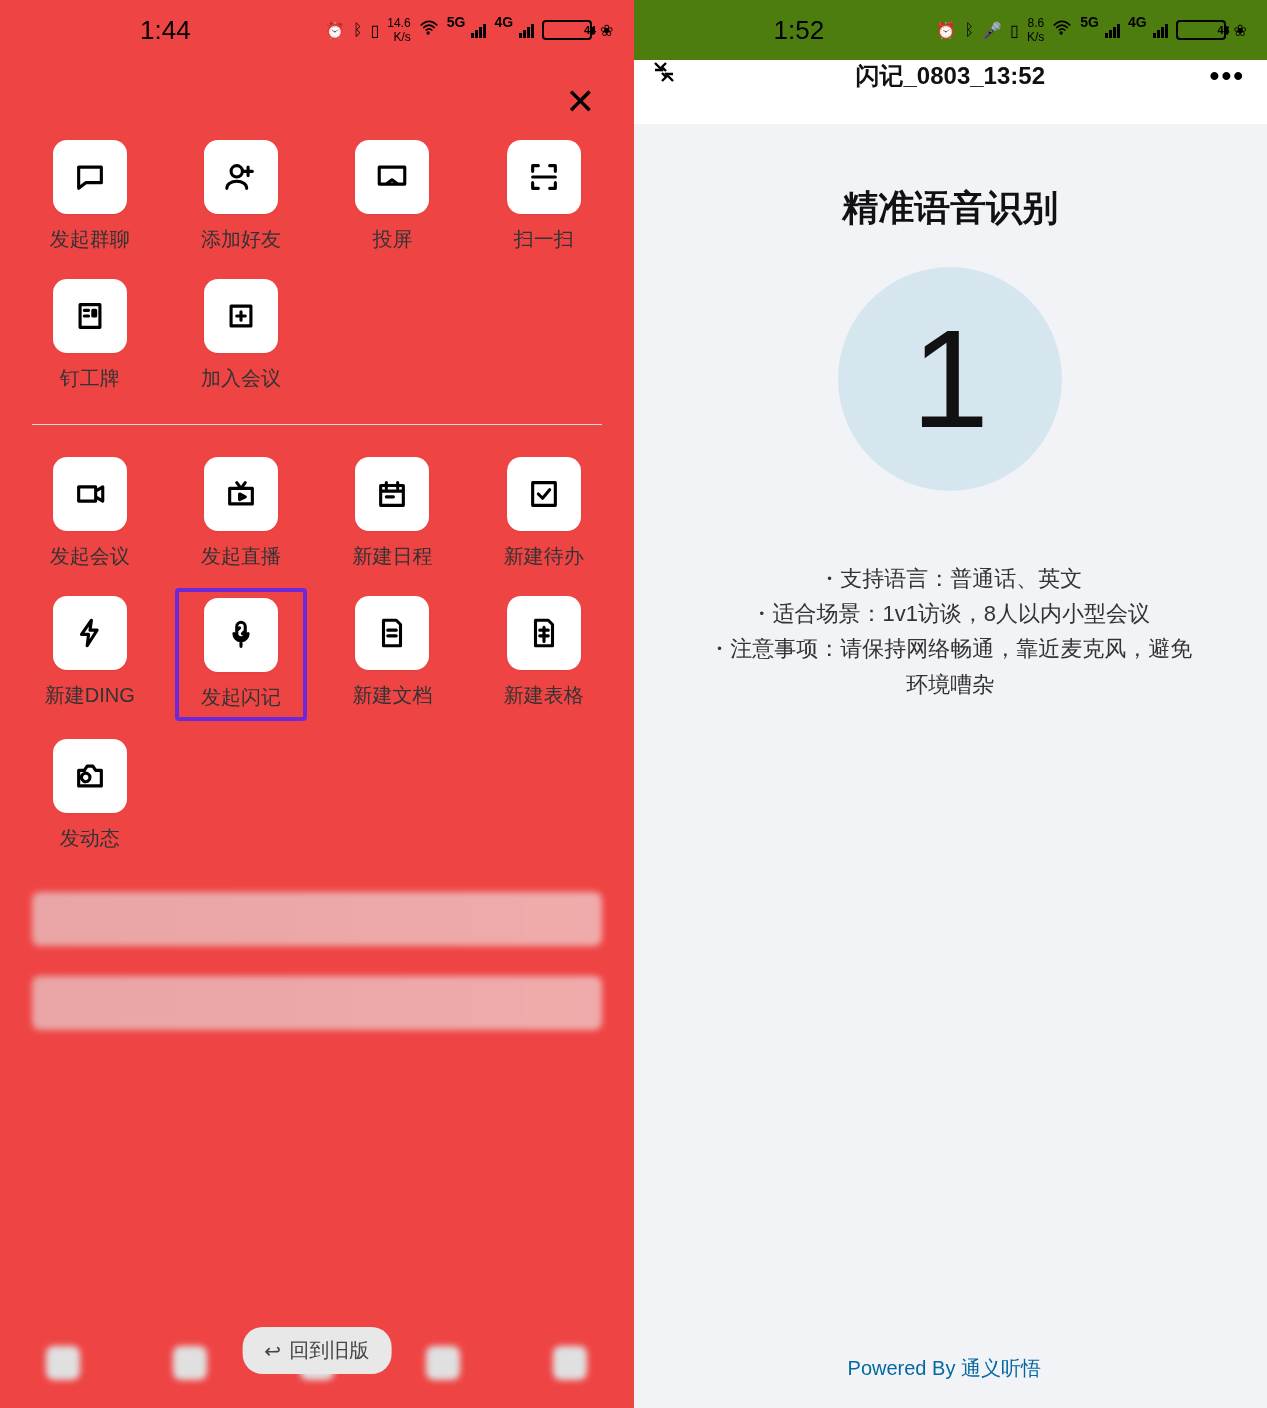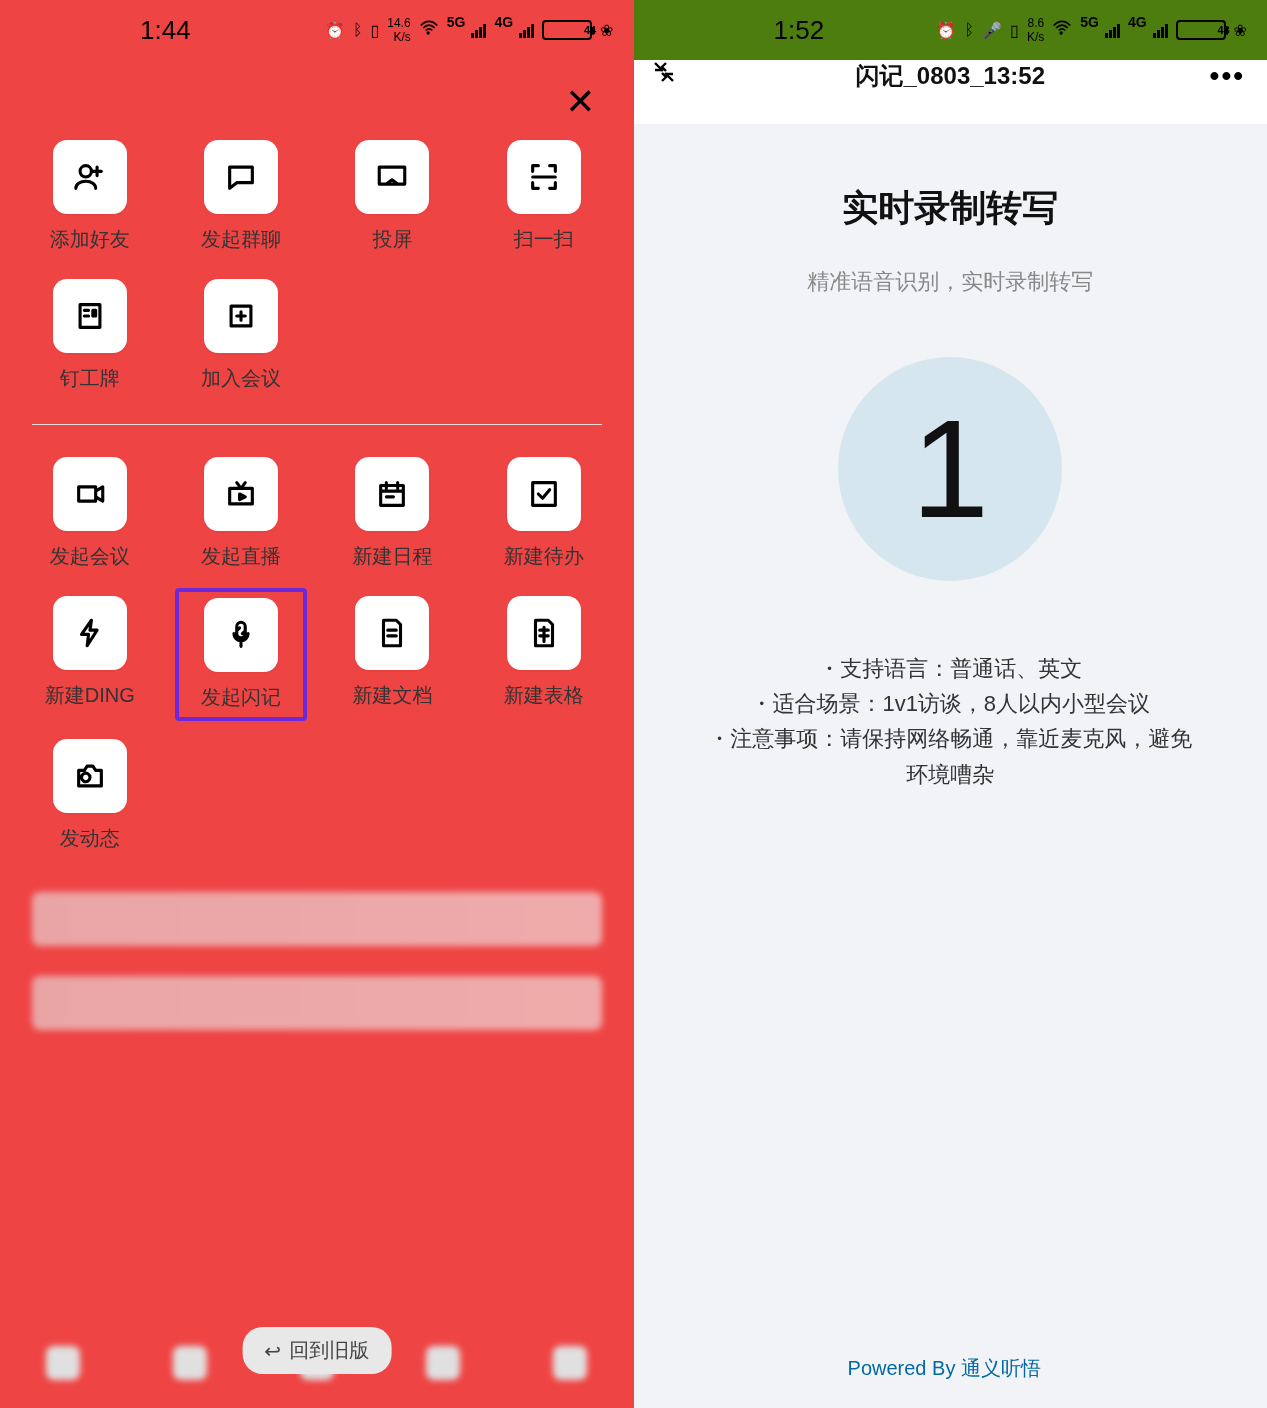--- a/index.html
+++ b/index.html
@@ -88,32 +88,32 @@
 
   <div class="left-content">
     <div class="close-row">
       <span class="close-x">✕</span>
     </div>
 
     <div class="grid" id="grid1">
         <div class="cell">
           <div class="tile">
             <svg viewBox="0 0 24 24">
+              <path d="M4 5h16v11H9l-5 4V5z" stroke-linecap="round" stroke-linejoin="round"></path>
+            </svg>
+          </div>
+          <div class="cell-label">发起群聊</div>
+        </div>
+        <div class="cell">
+          <div class="tile">
+            <svg viewBox="0 0 24 24">
               <path d="M9 12a4 4 0 100-8 4 4 0 000 8zm-7 8c0-3 3-5 7-5s7 2 7 5 M17 5v6 M14 8h6" stroke-linecap="round" stroke-linejoin="round"></path>
             </svg>
           </div>
           <div class="cell-label">添加好友</div>
-        </div>
-        <div class="cell">
-          <div class="tile">
-            <svg viewBox="0 0 24 24">
-              <path d="M4 5h16v11H9l-5 4V5z" stroke-linecap="round" stroke-linejoin="round"></path>
-            </svg>
-          </div>
-          <div class="cell-label">发起群聊</div>
         </div>
         <div class="cell">
           <div class="tile">
             <svg viewBox="0 0 24 24">
               <path d="M3 5h18v12H3z M8 17l4-3 4 3" stroke-linecap="round" stroke-linejoin="round"></path>
             </svg>
           </div>
           <div class="cell-label">投屏</div>
         </div>
         <div class="cell">
@@ -275,22 +275,21 @@
       <svg width="24" height="24" viewBox="0 0 24 24" stroke="#000" stroke-width="2.4" fill="none">
           <path d="M14 3l-4 4 4 4 M3 10h7 M10 21l4-4-4-4 M21 14h-7"></path>
           <path d="M3 3l8 8 M21 21l-8-8"></path>
         </svg>
     </span>
     <span class="r-title">闪记_0803_13:52</span>
     <span class="r-more">•••</span>
   </div>
 
   <div class="r-body">
-    <div class="r-heading">实时录制转写</div>
-    <div class="r-sub">精准语音识别，实时录制转写</div>
+    <div class="r-heading">精准语音识别</div>
     <div class="r-circle">
       <span class="r-count">1</span>
     </div>
     <div class="r-list" id="rlist">
         <div>・支持语言：普通话、英文</div>
         <div>・适合场景：1v1访谈，8人以内小型会议</div>
         <div>・注意事项：请保持网络畅通，靠近麦克风，避免环境嘈杂</div>
       </div>
   </div>
 

